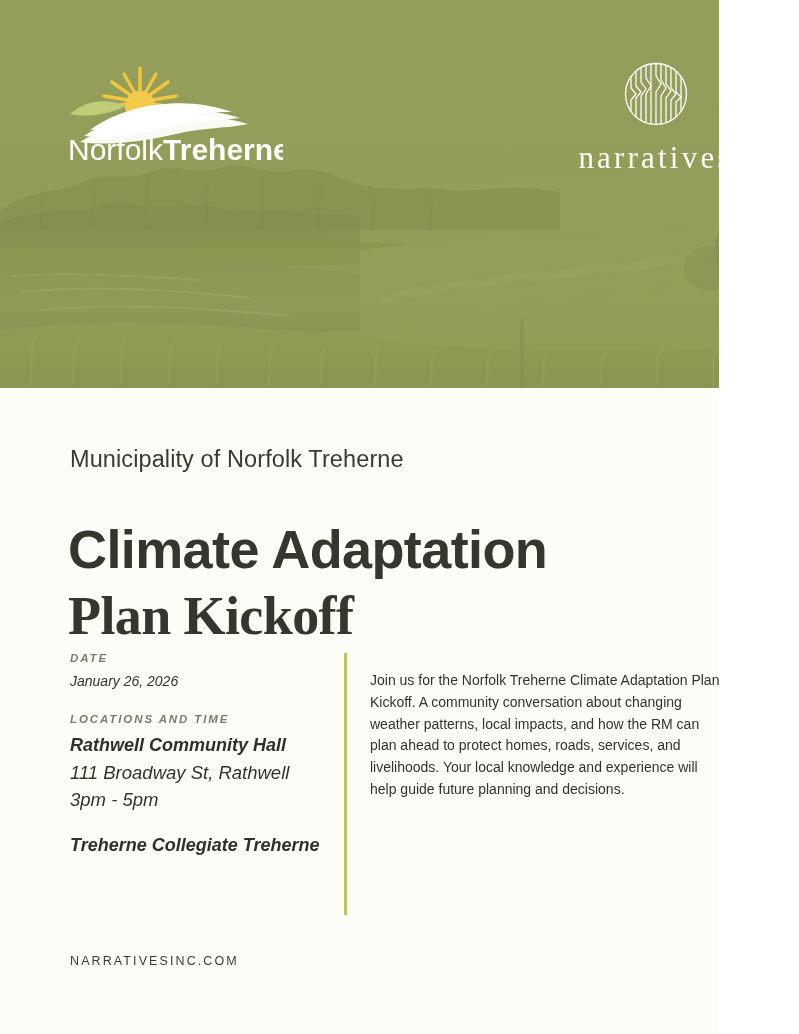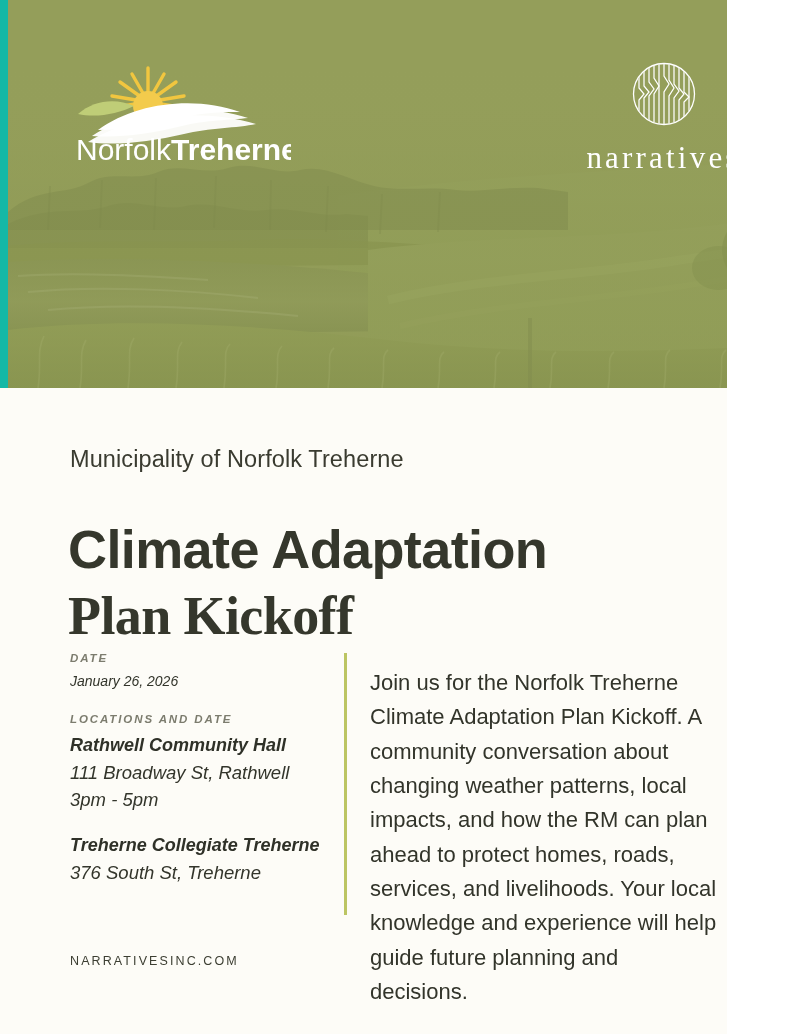--- a/index.html
+++ b/index.html
@@ -10,21 +10,20 @@
   }
   body {
     font-family: "Liberation Sans", sans-serif;
   }
   .poster {
     position: relative;
     width: 719px;
     height: 1034px;
     background: #14b8a6;
     overflow: hidden;
-    padding-left: 8px;
   }
 
   
   .hero {
     position: relative;
     width: 799px;
     height: 388px;
     overflow: hidden;
     background: #8f9a56;
   }
@@ -148,23 +147,23 @@
     top: 265px;
     width: 3px;
     height: 262px;
     background: #bcc563;
   }
 
   
   .blurb {
     position: absolute;
     left: 370px;
-    top: 256px;
+    top: 268px;
     width: 352px;
-    font-size: 22px;
+    font-size: 14px;
     line-height: 1.56;
     color: #32342a;
   }
 
   
   .footer-url {
     position: absolute;
     left: 70px;
     top: 566px;
     font-size: 12.5px;
@@ -331,31 +330,30 @@
     </h1>
 
     <div class="details">
 
       <div class="detail-group">
         <div class="detail-label">DATE</div>
         <div class="detail-value">January 26, 2026</div>
       </div>
 
       <div class="detail-group">
-        <div class="detail-label">LOCATIONS AND DATE</div>
+        <div class="detail-label">LOCATIONS AND TIME</div>
 
         <div class="venue-block">
           <div class="venue-name">Rathwell Community Hall</div>
           <div class="venue-line">111 Broadway St, Rathwell</div>
           <div class="venue-line">3pm - 5pm</div>
         </div>
 
         <div class="venue-block">
           <div class="venue-name">Treherne Collegiate Treherne</div>
-          <div class="venue-line">376 South St, Treherne</div>
         </div>
       </div>
     </div>
 
     <div class="divider"></div>
 
     <p class="blurb">Join us for the Norfolk Treherne Climate Adaptation Plan Kickoff. A community conversation about changing weather patterns, local impacts, and how the RM can plan ahead to protect homes, roads, services, and livelihoods. Your local knowledge and experience will help guide future planning and decisions.</p>
 
     <div class="footer-url">NARRATIVESINC.COM</div>
   </div>

